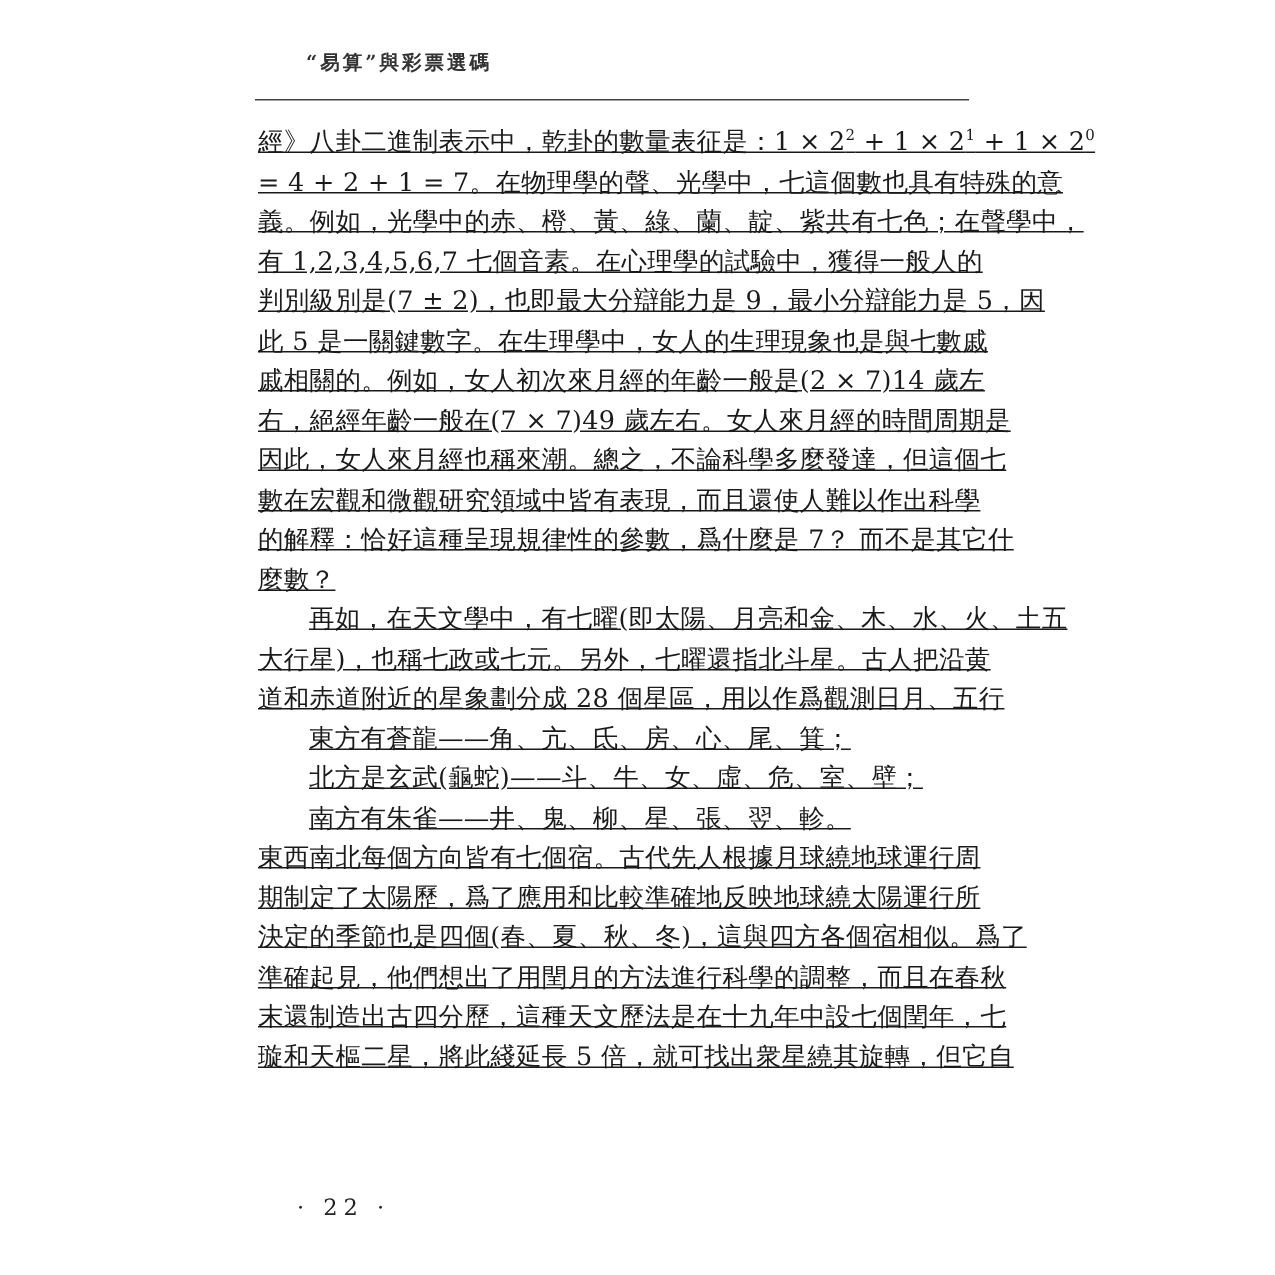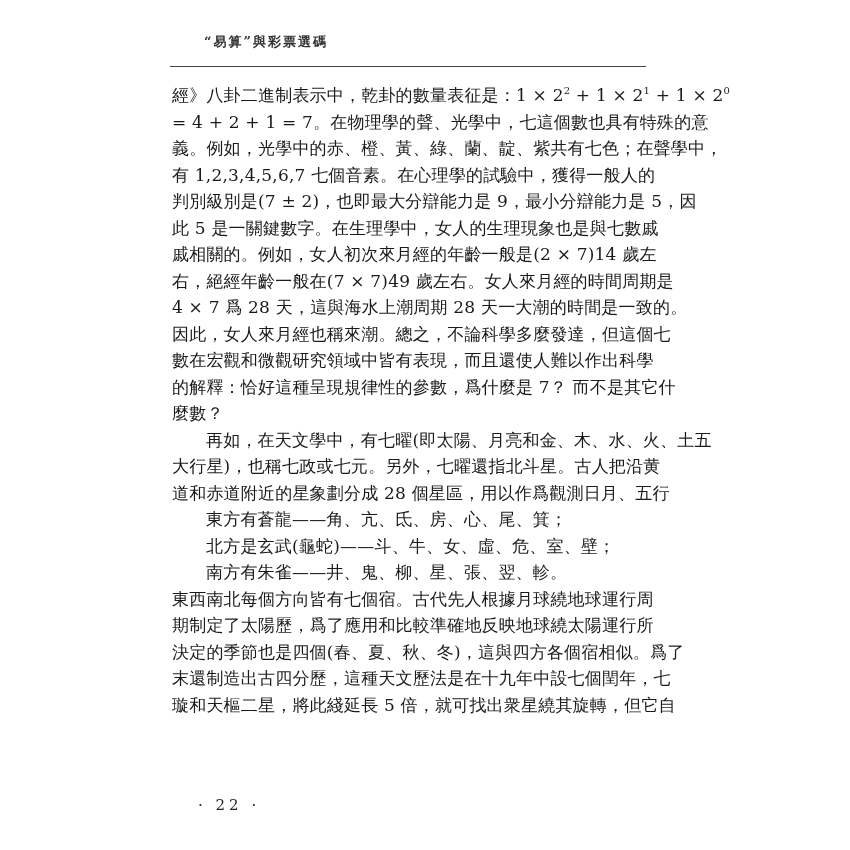--- a/index.html
+++ b/index.html
@@ -10,21 +10,21 @@
   .page { position: absolute; left: 0; top: 0; width: 850px; height: 850px; }
   .running-head {
     position: absolute; left: 176px; top: 33px;
     font-size: 13px; font-weight: bold; letter-spacing: 2px; color: #333; margin-left: 28px;
   }
   .head-rule {
     position: absolute; left: 170px; top: 66px; width: 476px; height: 0;
     border-top: 1.5px solid #444;
   }
   .body-text {
-    position: absolute; left: 172px; top: 82px; width: 474px;
+    position: absolute; left: 172px; top: 82px; width: 474px; text-decoration: underline;
   }
   .line {
     display: block; height: 26.5px; line-height: 26.5px; font-size: 17px;
     white-space: nowrap; text-align: justify; text-align-last: justify;
     letter-spacing: 0.2px;
   }
   .line.last { text-align-last: left; }
   .line.indent2 { padding-left: 34px; text-align-last: left; }
   .line.indent-star { padding-left: 34px; text-align-last: left; }
   sup { font-size: 10px; line-height: 0; vertical-align: 7px; }
@@ -41,32 +41,32 @@
 
   <div class="body-text">
     <span class="line"><span>經》八卦二進制表示中，乾卦的數量表征是：1 × 2</span><sup>2</sup><span> + 1 × 2</span><sup>1</sup><span> + 1 × 2</span><sup>0</sup></span>
     <span class="line">= 4 + 2 + 1 = 7。在物理學的聲、光學中，七這個數也具有特殊的意</span>
     <span class="line">義。例如，光學中的赤、橙、黃、綠、蘭、靛、紫共有七色；在聲學中，</span>
     <span class="line">有 1,2,3,4,5,6,7 七個音素。在心理學的試驗中，獲得一般人的</span>
     <span class="line">判別級別是(7 ± 2)，也即最大分辯能力是 9，最小分辯能力是 5，因</span>
     <span class="line">此 5 是一關鍵數字。在生理學中，女人的生理現象也是與七數戚</span>
     <span class="line">戚相關的。例如，女人初次來月經的年齡一般是(2 × 7)14 歲左</span>
     <span class="line">右，絕經年齡一般在(7 × 7)49 歲左右。女人來月經的時間周期是</span>
-    <span class="line">4 × 7 爲 28 天，這與海水上潮周期 28 天一大潮的時間是一致的。</span>
     <span class="line">因此，女人來月經也稱來潮。總之，不論科學多麼發達，但這個七</span>
     <span class="line">數在宏觀和微觀研究領域中皆有表現，而且還使人難以作出科學</span>
     <span class="line">的解釋：恰好這種呈現規律性的參數，爲什麼是 7？ 而不是其它什</span>
     <span class="line last">麼數？</span>
     <span class="line indent2" style="text-align-last: justify;">再如，在天文學中，有七曜(即太陽、月亮和金、木、水、火、土五</span>
     <span class="line">大行星)，也稱七政或七元。另外，七曜還指北斗星。古人把沿黄</span>
     <span class="line">道和赤道附近的星象劃分成 28 個星區，用以作爲觀測日月、五行</span>
     <span class="line indent-star">東方有蒼龍——角、亢、氐、房、心、尾、箕；</span>
     <span class="line indent-star">北方是玄武(龜蛇)——斗、牛、女、虛、危、室、壁；</span>
     <span class="line indent-star">南方有朱雀——井、鬼、柳、星、張、翌、軫。</span>
     <span class="line">東西南北每個方向皆有七個宿。古代先人根據月球繞地球運行周</span>
     <span class="line">期制定了太陽歷，爲了應用和比較準確地反映地球繞太陽運行所</span>
     <span class="line">決定的季節也是四個(春、夏、秋、冬)，這與四方各個宿相似。爲了</span>
+    <span class="line">準確起見，他們想出了用閏月的方法進行科學的調整，而且在春秋</span>
     <span class="line">末還制造出古四分歷，這種天文歷法是在十九年中設七個閏年，七</span>
     <span class="line">璇和天樞二星，將此綫延長 5 倍，就可找出衆星繞其旋轉，但它自</span>
   </div>
 
   <div class="page-number">· 22 ·</div>
 </div>
 
 </body></html>

